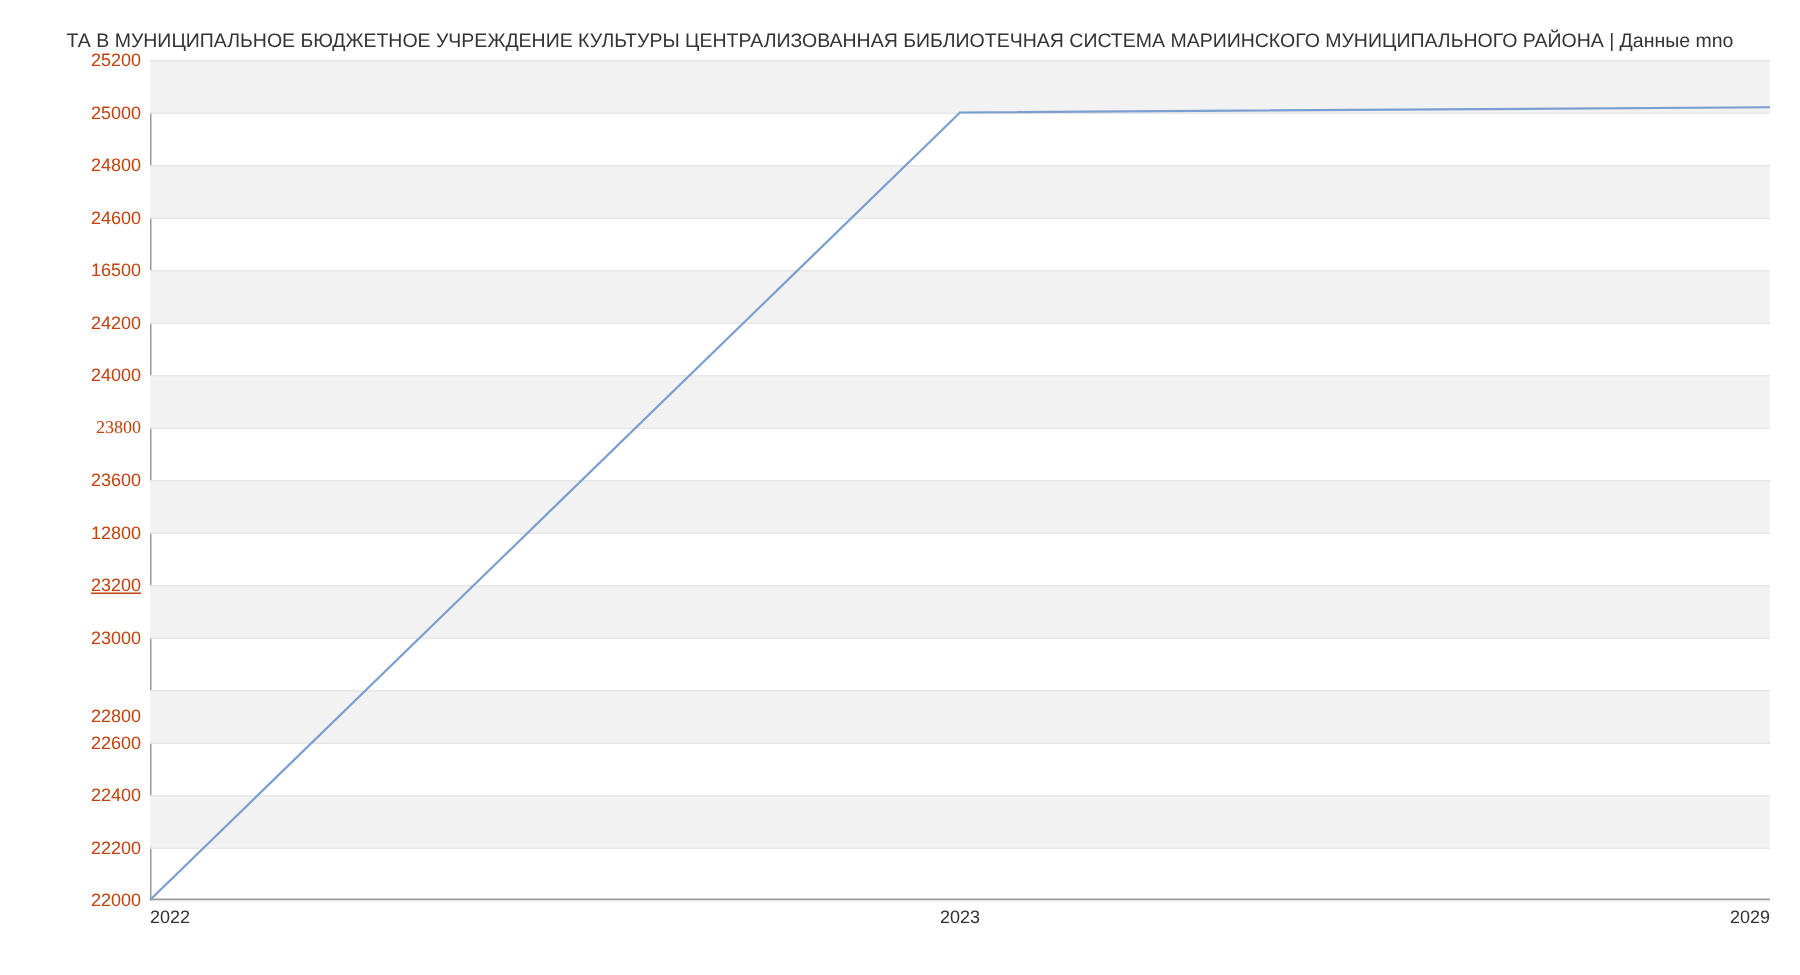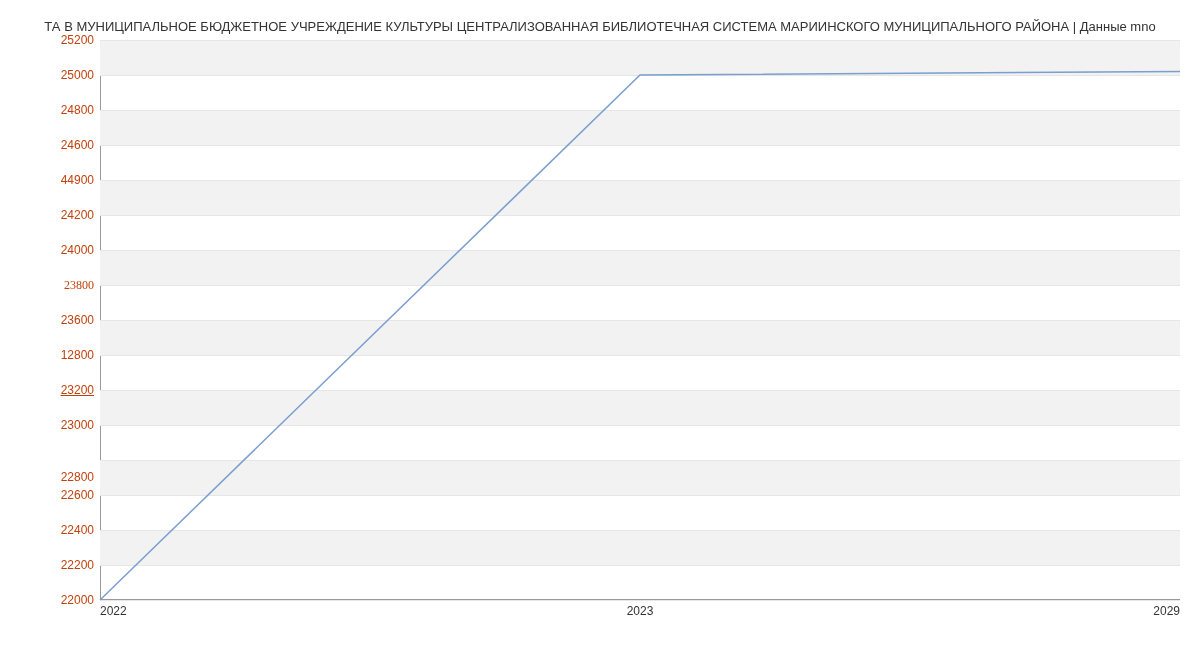--- a/index.html
+++ b/index.html
@@ -129,21 +129,21 @@
     <div class="y-tick-label" style="top: 530px;">22400</div>
     <div class="y-tick-label" style="top: 495px;">22600</div>
     <div class="y-tick-label" style="top: 460px; margin-top: 17px;">22800</div>
     <div class="y-tick-label" style="top: 425px;">23000</div>
     <div class="y-tick-label" style="top: 390px; text-decoration: underline;">23200</div>
     <div class="y-tick-label" style="top: 355px;">12800</div>
     <div class="y-tick-label" style="top: 320px;">23600</div>
     <div class="y-tick-label" style="top: 285px; font-family: Liberation Serif, serif;">23800</div>
     <div class="y-tick-label" style="top: 250px;">24000</div>
     <div class="y-tick-label" style="top: 215px;">24200</div>
-    <div class="y-tick-label" style="top: 180px;">44900</div>
+    <div class="y-tick-label" style="top: 180px;">16500</div>
     <div class="y-tick-label" style="top: 145px;">24600</div>
     <div class="y-tick-label" style="top: 110px;">24800</div>
     <div class="y-tick-label" style="top: 75px;">25000</div>
     <div class="y-tick-label" style="top: 40px;">25200</div>
     <div class="x-tick-label" style="left: 100px; transform: translateX(0px);">2022</div>
     <div class="x-tick-label" style="left: 640px;">2023</div>
     <div class="x-tick-label" style="left: 1180px; transform: translateX(-100%);">2029</div>
   </div>
 
 </body></html>

